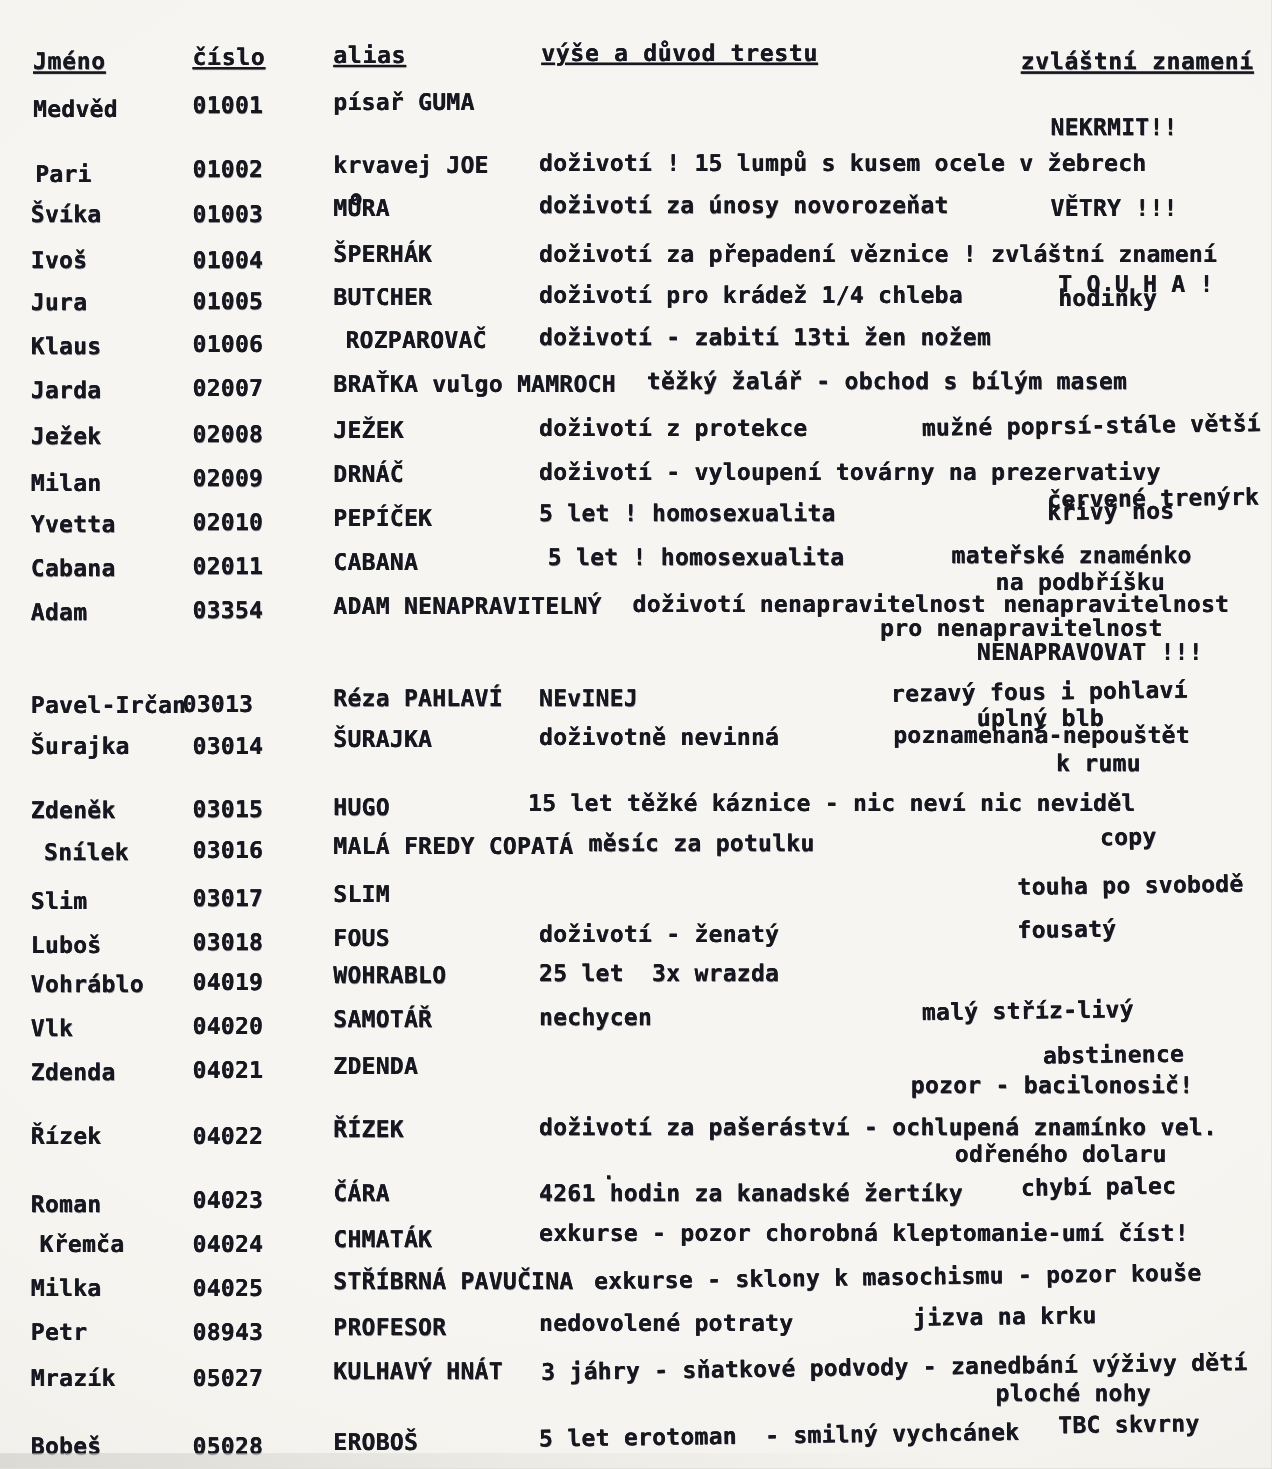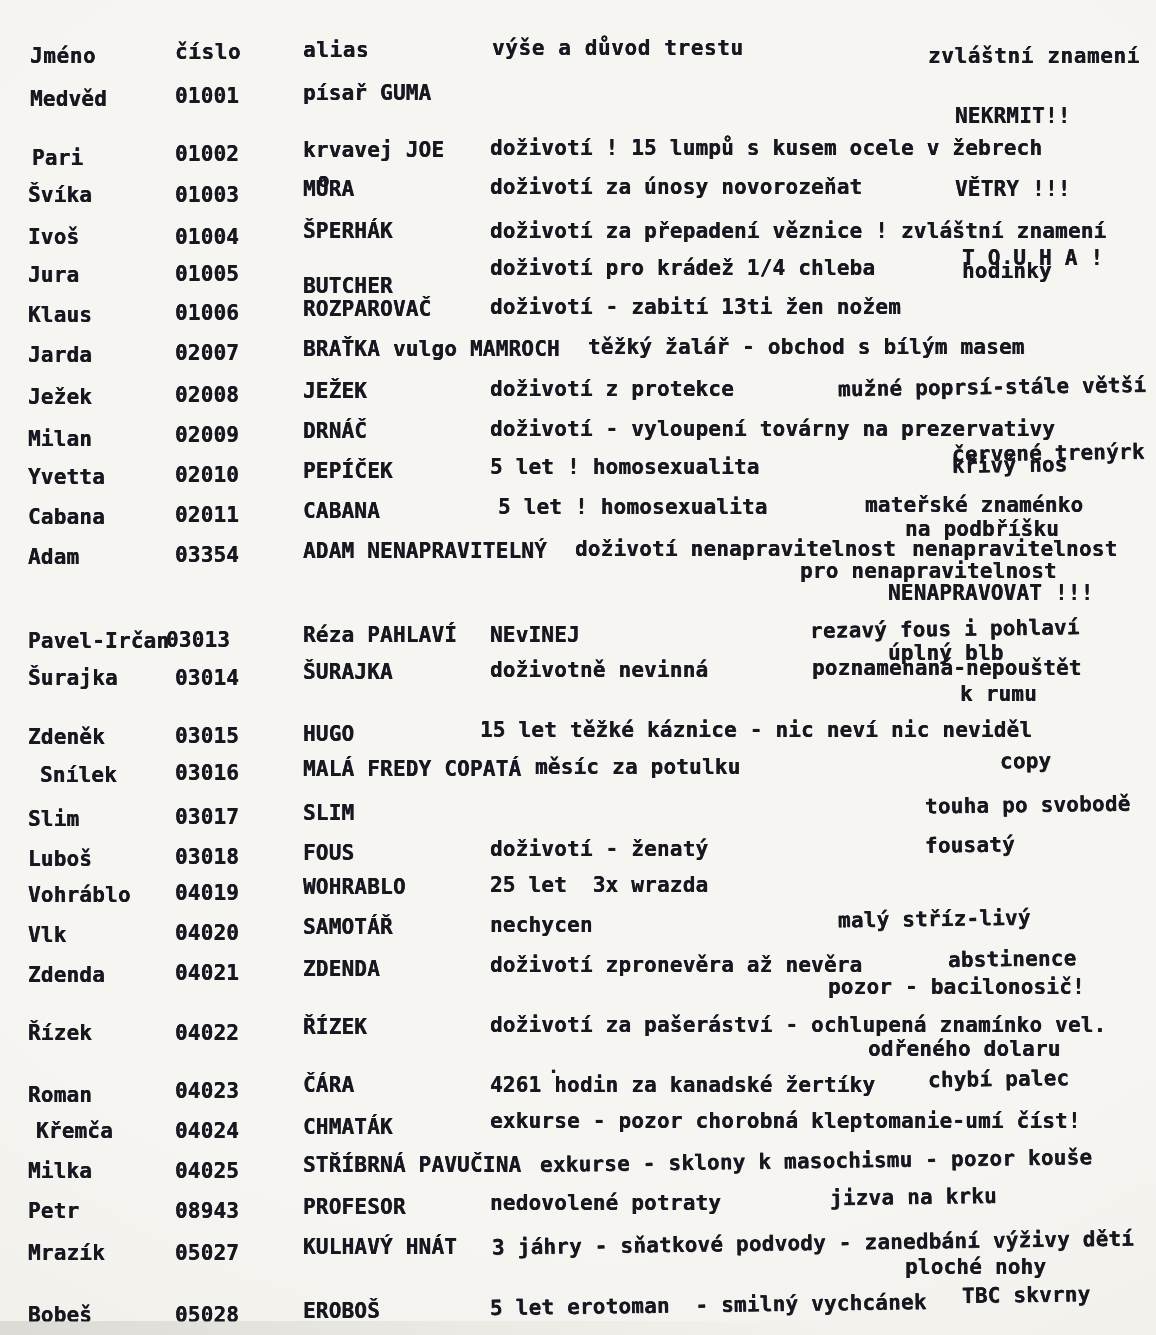--- a/index.html
+++ b/index.html
@@ -15,21 +15,21 @@
   }
   .run{
     position:absolute;
     font-size:21px;
     line-height:1;
     font-weight:bold;
     white-space:pre;
     letter-spacing:0.2px;
     text-shadow:0 0 0.6px rgba(15,15,30,.85), .4px .4px .5px rgba(20,20,45,.45);
   }
-  .hdr{letter-spacing:0.6px;}
+  .hdr{letter-spacing:0.6px;text-decoration:underline;}
   .tu{transform:rotate(-0.8deg);}
   .small-corr{font-size:19px;}
   .speck{font-size:18px;}
   .scan-band{
     position:absolute;left:0;bottom:0;width:100%;height:14px;
     background:linear-gradient(to right,#c9c8c2 0%,#e3e2dc 40%,rgba(246,245,241,0) 75%);
     opacity:.55;
   }
 </style>
 </head>
@@ -61,27 +61,27 @@
   <span class="run" style="left:955px;top:179px">VĚTRY !!!</span>
 
   <span class="run" style="left:28px;top:227px">Ivoš</span>
   <span class="run" style="left:175px;top:227px">01004</span>
   <span class="run" style="left:303px;top:221px">ŠPERHÁK</span>
   <span class="run" style="left:490px;top:221px">doživotí za přepadení věznice ! zvláštní znamení</span>
   <span class="run" style="left:962px;top:248px">T O U H A !</span>
 
   <span class="run" style="left:28px;top:265px">Jura</span>
   <span class="run" style="left:175px;top:264px">01005</span>
-  <span class="run" style="left:303px;top:276px">BUTCHER</span>
+  <span class="run" style="left:303px;top:260px">BUTCHER</span>
   <span class="run" style="left:490px;top:258px">doživotí pro krádež 1/4 chleba</span>
   <span class="run" style="left:962px;top:261px">hodinky</span>
 
   <span class="run" style="left:28px;top:305px">Klaus</span>
   <span class="run" style="left:175px;top:303px">01006</span>
-  <span class="run" style="left:303px;top:299px">ROZPAROVAČ</span>
+  <span class="run" style="left:314px;top:299px">ROZPAROVAČ</span>
   <span class="run" style="left:490px;top:297px">doživotí - zabití 13ti žen nožem</span>
 
   <span class="run" style="left:28px;top:345px">Jarda</span>
   <span class="run" style="left:175px;top:343px">02007</span>
   <span class="run" style="left:303px;top:339px">BRAŤKA vulgo MAMROCH</span>
   <span class="run" style="left:588px;top:337px">těžký žalář - obchod s bílým masem</span>
 
   <span class="run" style="left:28px;top:387px">Ježek</span>
   <span class="run" style="left:175px;top:385px">02008</span>
   <span class="run" style="left:303px;top:381px">JEŽEK</span>
@@ -158,21 +158,20 @@
 
   <span class="run" style="left:28px;top:925px">Vlk</span>
   <span class="run" style="left:175px;top:923px">04020</span>
   <span class="run" style="left:303px;top:917px">SAMOTÁŘ</span>
   <span class="run" style="left:490px;top:915px">nechycen</span>
   <span class="run tu" style="left:838px;top:909px">malý stříz-livý</span>
 
   <span class="run" style="left:28px;top:965px">Zdenda</span>
   <span class="run" style="left:175px;top:963px">04021</span>
   <span class="run" style="left:303px;top:959px">ZDENDA</span>
-  <span class="run" style="left:490px;top:955px">doživotí zpronevěra až nevěra</span>
   <span class="run tu" style="left:948px;top:949px">abstinence</span>
   <span class="run" style="left:828px;top:977px">pozor - bacilonosič!</span>
 
   <span class="run" style="left:28px;top:1023px">Řízek</span>
   <span class="run" style="left:175px;top:1023px">04022</span>
   <span class="run" style="left:303px;top:1017px">ŘÍZEK</span>
   <span class="run" style="left:490px;top:1015px">doživotí za pašeráství - ochlupená znamínko vel.</span>
   <span class="run" style="left:868px;top:1039px">odřeného dolaru</span>
 
   <span class="run speck" style="left:548px;top:1058px">.</span>

